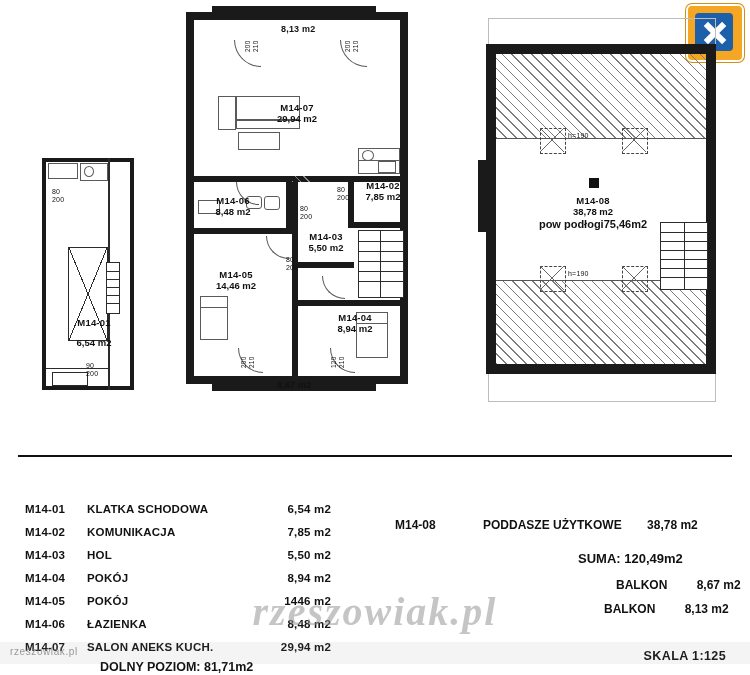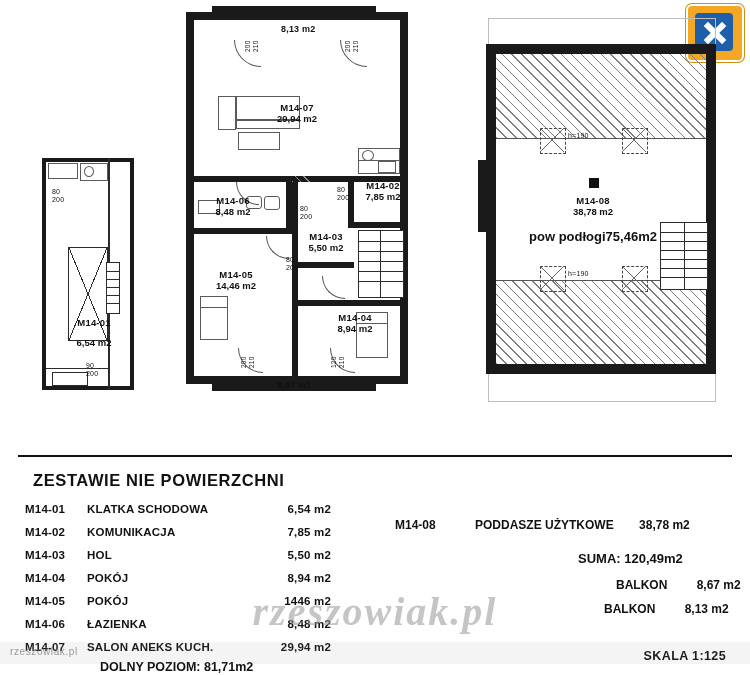--- a/index.html
+++ b/index.html
@@ -290,28 +290,27 @@
       <div style="position:absolute;left:0;top:45px;width:100%;height:1px;background:#2b2b2b;"></div>
       <div style="position:absolute;left:0;top:54px;width:100%;height:1px;background:#2b2b2b;"></div>
       <div style="position:absolute;left:23px;top:0;width:1px;height:100%;background:#2b2b2b;"></div>
     </div>
 
     <div class="wall" style="left:478px;top:160px;width:10px;height:72px;"></div>
 
     <div class="lbl" style="left:518px;top:196px;width:150px;">
       <div class="code">M14-08</div>
       <div class="area">38,78 m2</div>
-      <div class="area" style="font-size:13px;margin-top:12px;">pow podłogi75,46m2</div>
+      <div class="area" style="font-size:11px;">pow podłogi75,46m2</div>
     </div>
   </div>
 
   <div class="legend">
     <div class="rule"></div>
 
-    <div class="legend-title">ZESTAWIE NIE POWIERZCHNI</div>
 
     <div class="lrow" style="left:25px;top:48px;">
       <span class="code">M14-01</span>
       <span class="nm">KLATKA  SCHODOWA</span>
       <span class="ar">6,54 m2</span>
     </div>
     <div class="lrow" style="left:25px;top:71px;">
       <span class="code">M14-02</span>
       <span class="nm">KOMUNIKACJA</span>
       <span class="ar">7,85 m2</span>
@@ -339,21 +338,21 @@
     <div class="lrow" style="left:25px;top:186px;">
       <span class="code">M14-07</span>
       <span class="nm">SALON ANEKS KUCH.</span>
       <span class="ar">29,94 m2</span>
     </div>
 
     <div class="sumrow" style="left:100px;top:205px;">DOLNY POZIOM:  81,71m2</div>
 
     <div class="rrow" style="left:395px;top:63px;">
       <span>M14-08</span>
-      <span style="padding-left:36px;">PODDASZE UŻYTKOWE</span>
+      <span style="margin-left:8px;padding-left:36px;">PODDASZE UŻYTKOWE</span>
       <span style="margin-left:22px;">38,78 m2</span>
     </div>
 
     <div class="rrow" style="left:578px;top:96px;font-size:13px;">SUMA: 120,49m2</div>
 
     <div class="rrow" style="left:568px;top:123px;padding-left:48px;">
       <span>BALKON</span>
       <span style="margin-left:26px;">8,67 m2</span>
     </div>
     <div class="rrow" style="left:568px;top:147px;padding-left:36px;">

